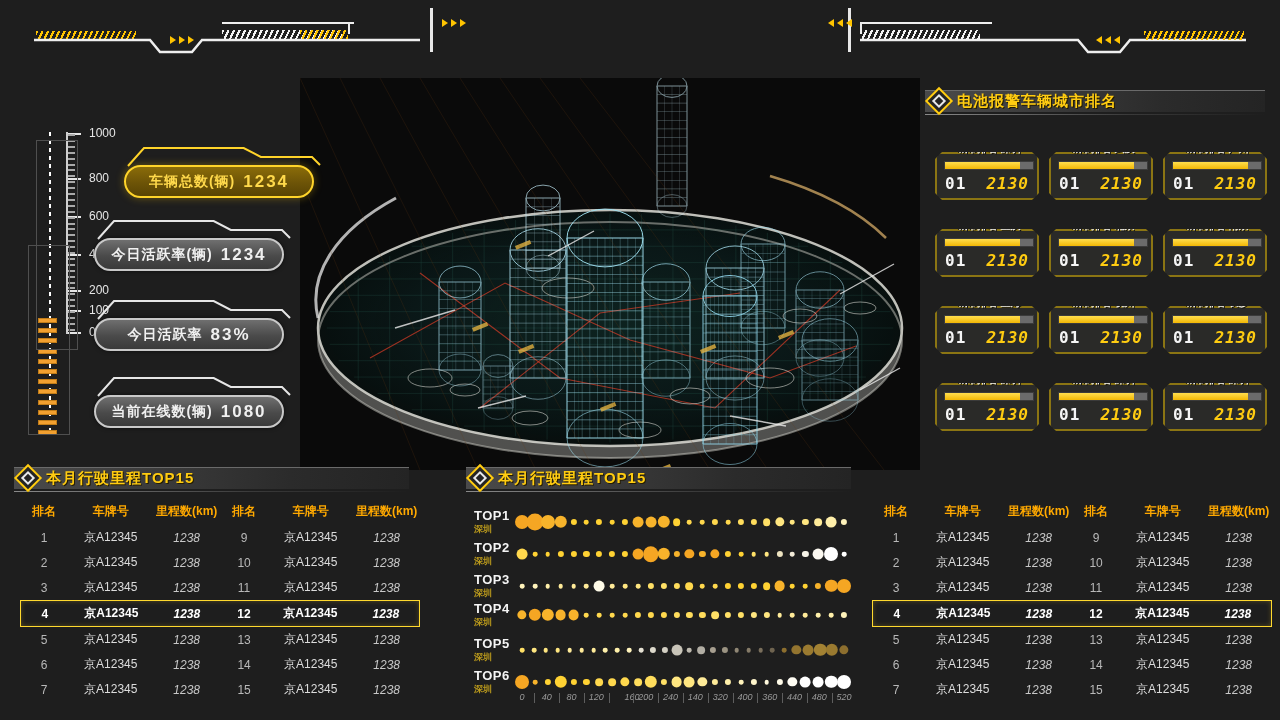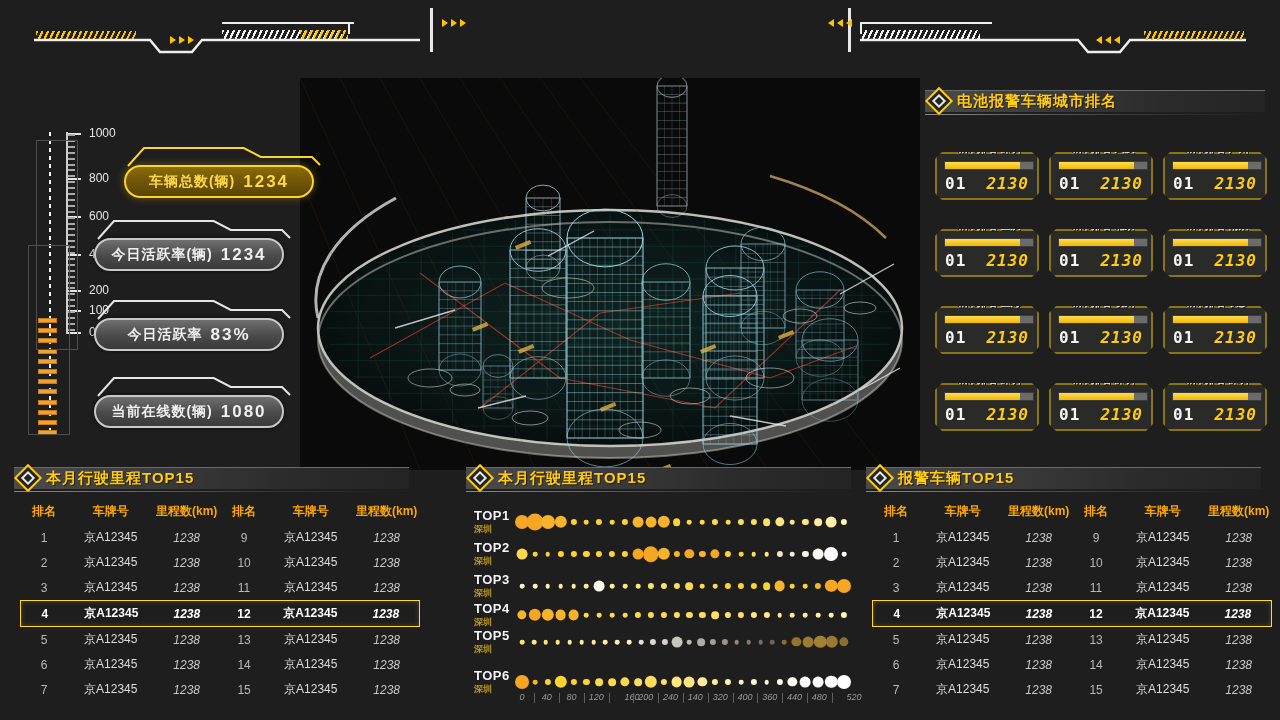--- a/index.html
+++ b/index.html
@@ -973,21 +973,21 @@
             <div class="bubble" style="width: 6.2px; height: 6.2px; left: 239.84px; top: 15px; background: rgb(255, 230, 128);"></div>
             <div class="bubble" style="width: 6.2px; height: 6.2px; left: 252.72px; top: 15px; background: rgb(255, 230, 128);"></div>
             <div class="bubble" style="width: 4.65px; height: 4.65px; left: 265.6px; top: 15px; background: rgb(255, 235, 153);"></div>
             <div class="bubble" style="width: 4.65px; height: 4.65px; left: 278.48px; top: 15px; background: rgb(255, 235, 153);"></div>
             <div class="bubble" style="width: 4.65px; height: 4.65px; left: 291.36px; top: 15px; background: rgb(255, 235, 153);"></div>
             <div class="bubble" style="width: 4.65px; height: 4.65px; left: 304.24px; top: 15px; background: rgb(255, 240, 170);"></div>
             <div class="bubble" style="width: 4.65px; height: 4.65px; left: 317.12px; top: 15px; background: rgb(255, 240, 170);"></div>
             <div class="bubble" style="width: 6.2px; height: 6.2px; left: 330px; top: 15px; background: rgb(255, 243, 187);"></div>
           </div>
         </div>
-        <div class="bub-row" style="top: 160px;">
+        <div class="bub-row" style="top: 168px;">
           <div class="bub-lab">
             <div class="t">TOP5</div>
             <div class="c">深圳</div>
           </div>
           <div class="bub-area">
             <div class="bubble" style="width: 4.65px; height: 4.65px; left: 8px; top: 15px; background: rgb(255, 224, 102);"></div>
             <div class="bubble" style="width: 4.65px; height: 4.65px; left: 19.9259px; top: 15px; background: rgb(255, 230, 128);"></div>
             <div class="bubble" style="width: 4.65px; height: 4.65px; left: 31.8519px; top: 15px; background: rgb(255, 230, 128);"></div>
             <div class="bubble" style="width: 4.65px; height: 4.65px; left: 43.7778px; top: 15px; background: rgb(255, 230, 128);"></div>
             <div class="bubble" style="width: 4.65px; height: 4.65px; left: 55.7037px; top: 15px; background: rgb(255, 235, 153);"></div>
@@ -1071,31 +1071,25 @@
         <span style="left: 206.154px;">320</span>
         <div class="sep" style="left: 218.538px;"></div>
         <span style="left: 230.923px;">400</span>
         <div class="sep" style="left: 243.308px;"></div>
         <span style="left: 255.692px;">360</span>
         <div class="sep" style="left: 268.077px;"></div>
         <span style="left: 280.462px;">440</span>
         <div class="sep" style="left: 292.846px;"></div>
         <span style="left: 305.231px;">480</span>
         <div class="sep" style="left: 317.615px;"></div>
-        <span style="left: 340px;">520</span>
+        <span style="left: 330px;">520</span>
       </div>
   </div>
 
   <div class="tbl-panel" style="left:866px;width:400px;">
-    <div class="panel-head" style="left:0;top:0;width:395px;">
-      <div class="bar"></div>
-      <div class="underline"></div>
-      <div class="diamond"></div>
-      <div class="ttl">报警车辆TOP15</div>
-    </div>
     <div class="tbl" id="tbl-right">
         <div class="tbl-row tbl-head">
           <div class="c-rank" style="font-style: normal;">排名</div>
           <div class="c-plate" style="font-style: normal;">车牌号</div>
           <div class="c-km" style="font-style: normal;">里程数(km)</div>
           <div class="c-rank" style="font-style: normal;">排名</div>
           <div class="c-plate" style="font-style: normal;">车牌号</div>
           <div class="c-km" style="font-style: normal;">里程数(km)</div>
         </div>
         <div class="tbl-body">

